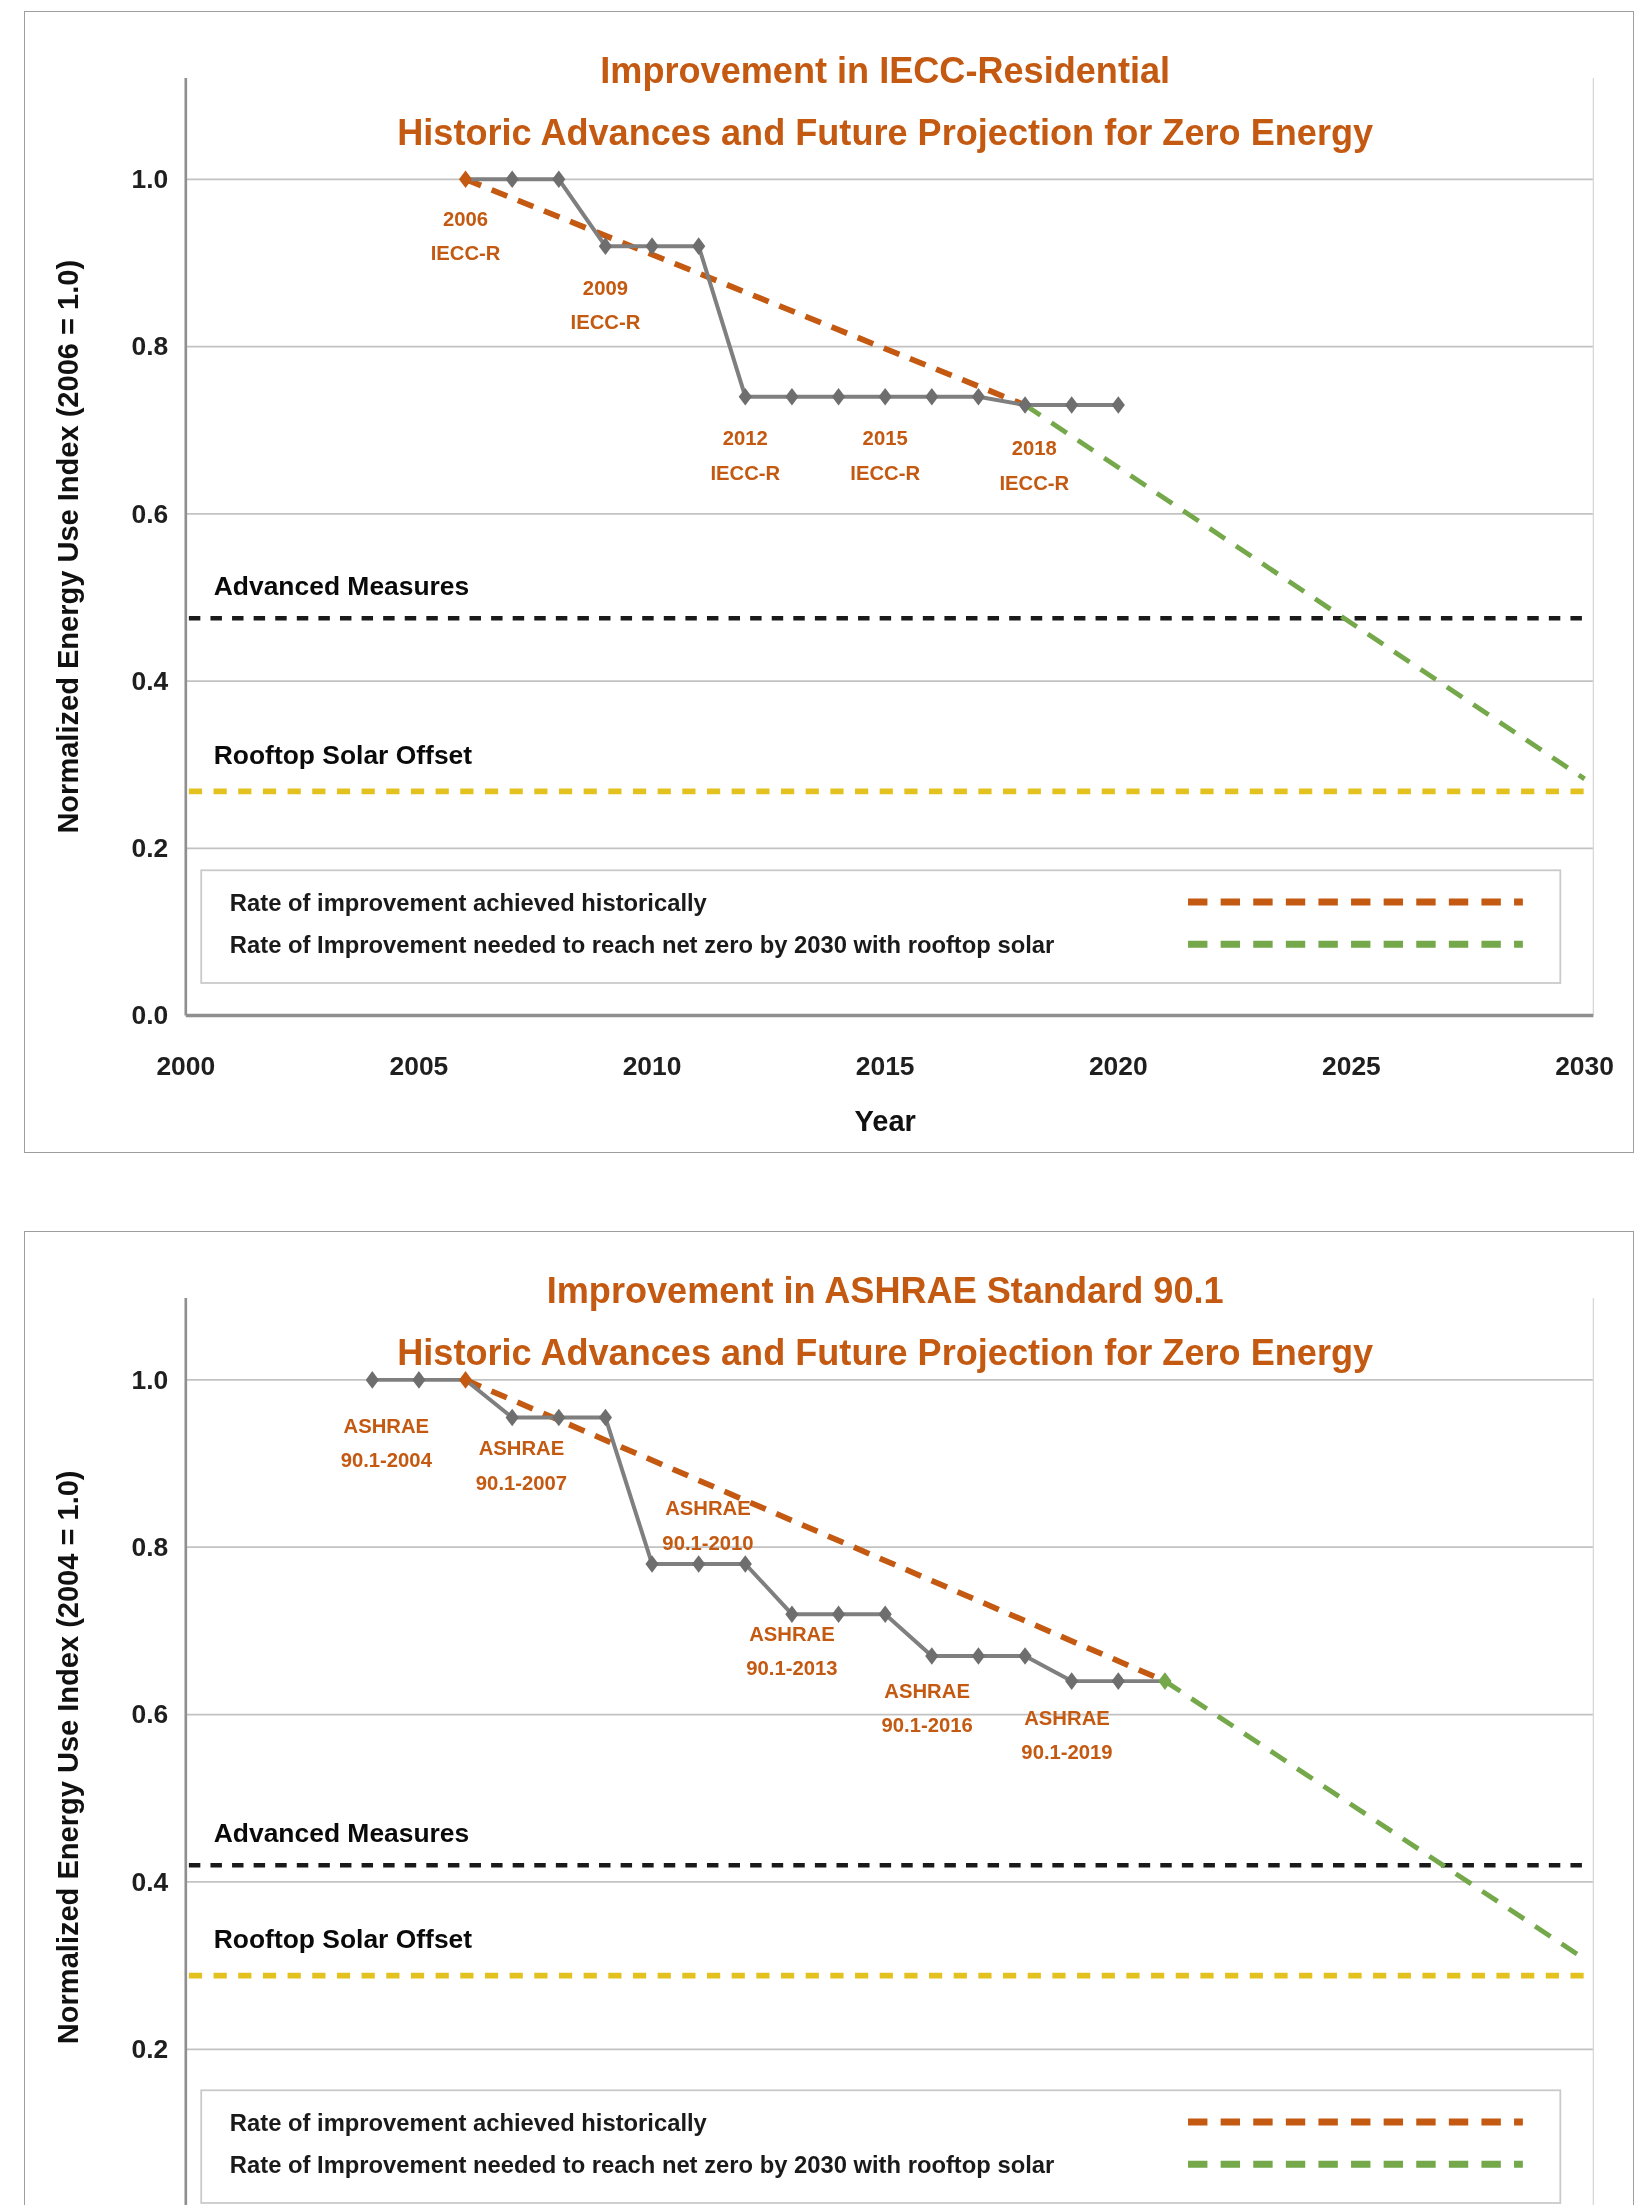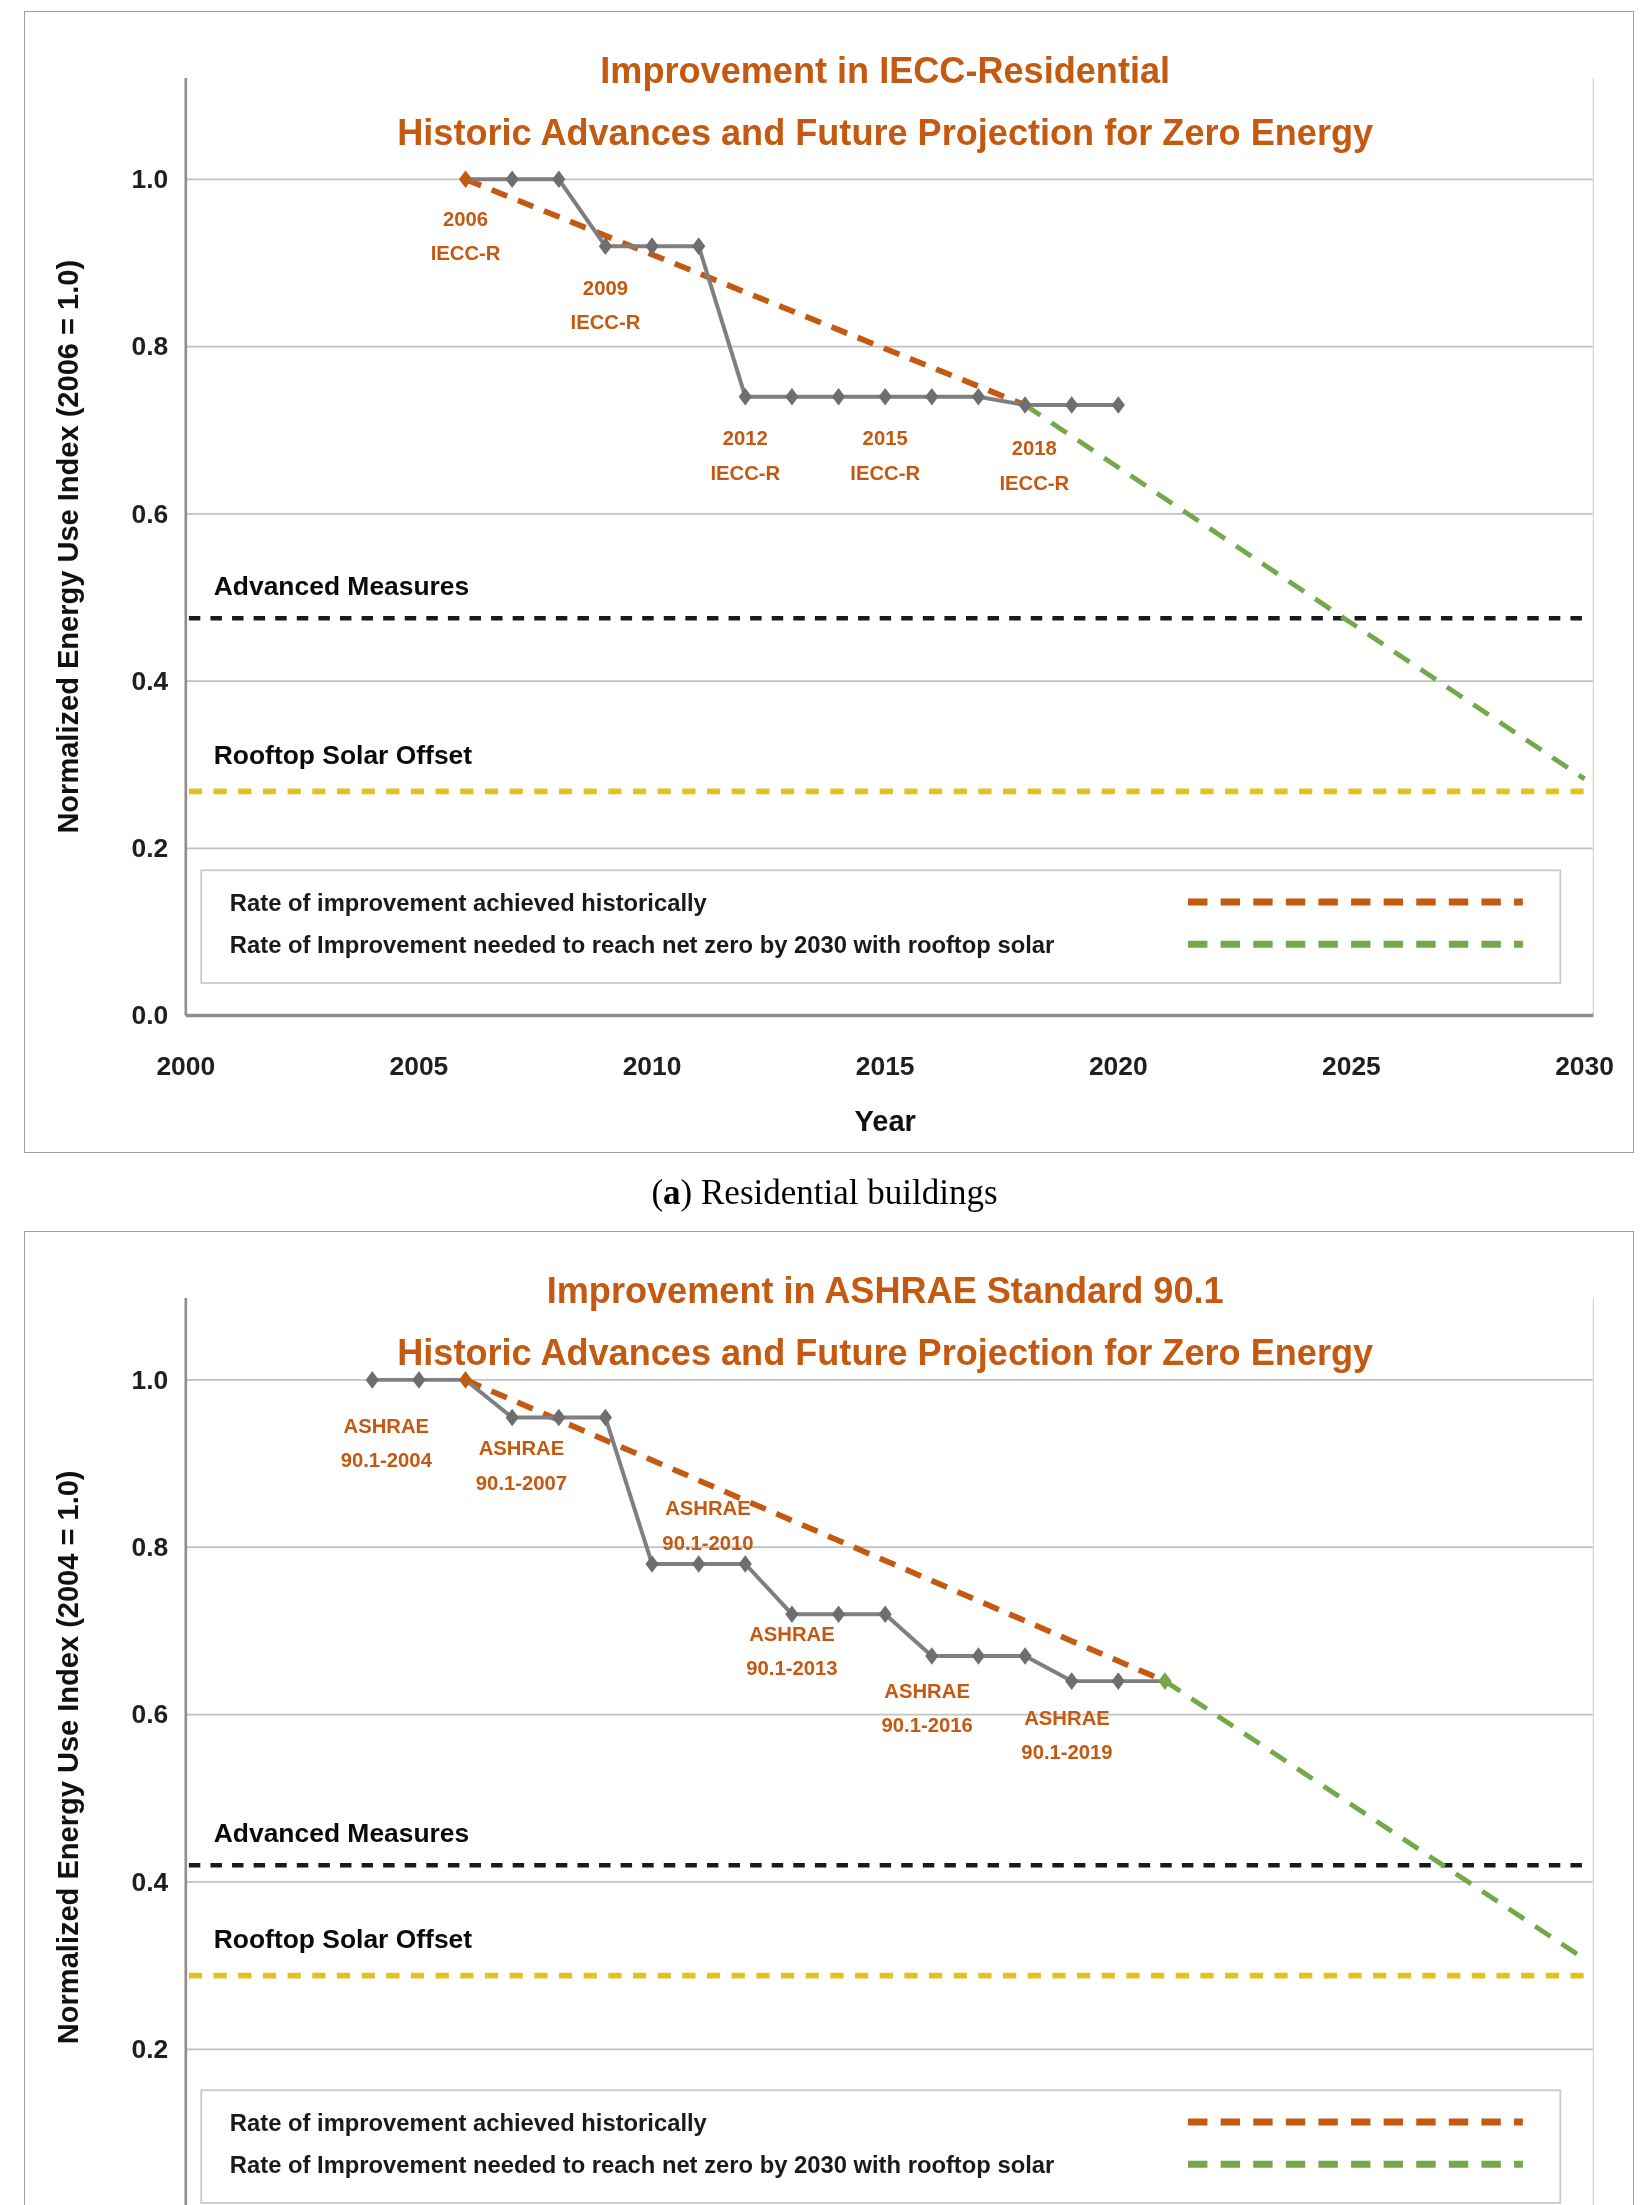--- a/index.html
+++ b/index.html
@@ -114,21 +114,20 @@
         <g>
           <rect x="400" y="1950" width="3085" height="256" class="legendbox"></rect>
           <text x="465" y="2042" class="t-leg" text-anchor="start">Rate of improvement achieved historically</text>
           <line x1="2640" y1="2022" x2="3400" y2="2022" stroke="#C45911" stroke-width="16" stroke-dasharray="44 30"></line>
           <text x="465" y="2138" class="t-leg" text-anchor="start">Rate of Improvement needed to reach net zero by 2030 with rooftop solar</text>
           <line x1="2640" y1="2118" x2="3400" y2="2118" stroke="#74A84A" stroke-width="16" stroke-dasharray="44 30"></line>
         </g>
       </svg>
   </figure>
 
-  <div class="caption" style="top:1173px;"><span>(</span><span class="cb">a</span><span>) Residential buildings</span></div>
 
   <figure class="panel" style="top:1231px;height:1131px;margin:0;">
     <svg class="chart" preserveAspectRatio="none" viewBox="0 0 3650 2565">
         <g>
           <line x1="365" y1="1856.8000000000002" x2="3560" y2="1856.8000000000002" class="grid"></line>
           <line x1="365" y1="1476.6" x2="3560" y2="1476.6" class="grid"></line>
           <line x1="365" y1="1096.4" x2="3560" y2="1096.4" class="grid"></line>
           <line x1="365" y1="716.1999999999999" x2="3560" y2="716.1999999999999" class="grid"></line>
           <line x1="365" y1="336" x2="3560" y2="336" class="grid"></line>
         </g>

